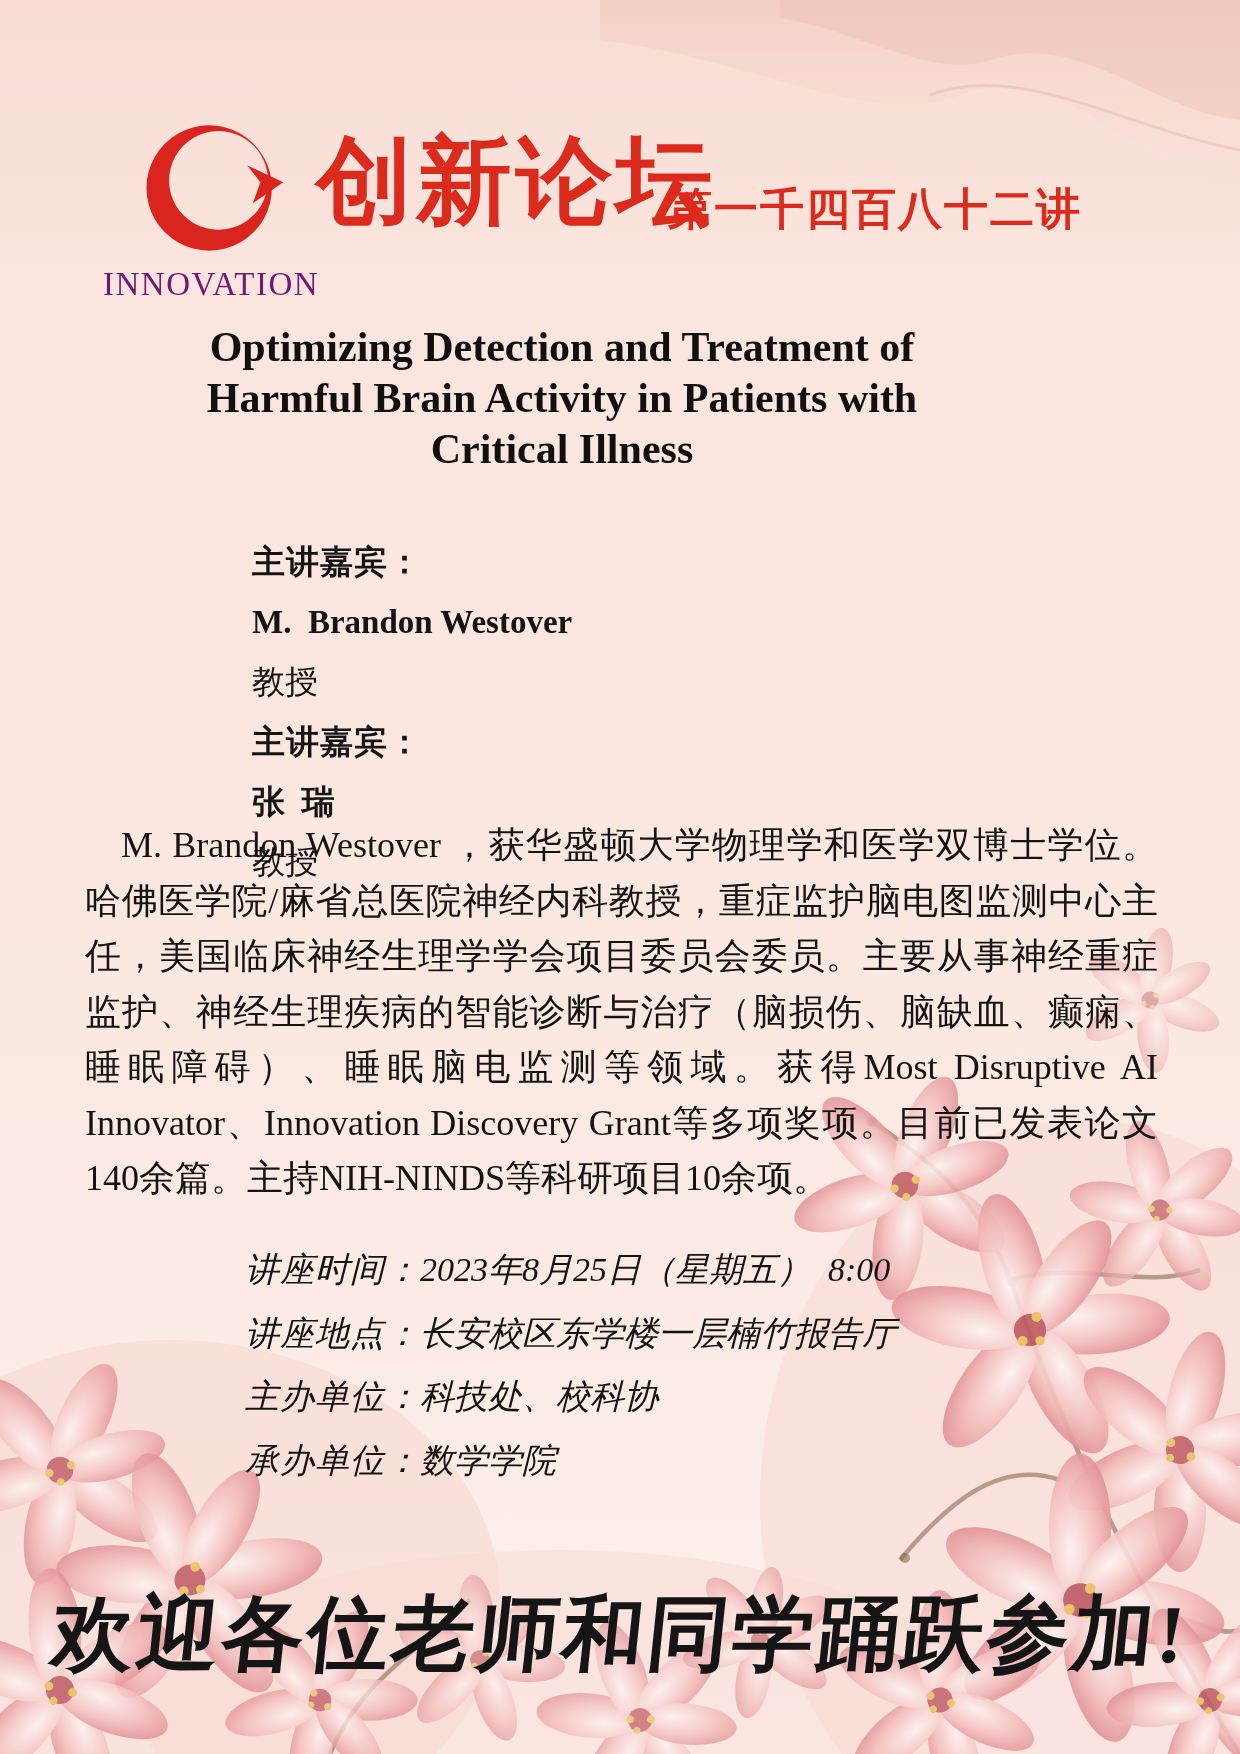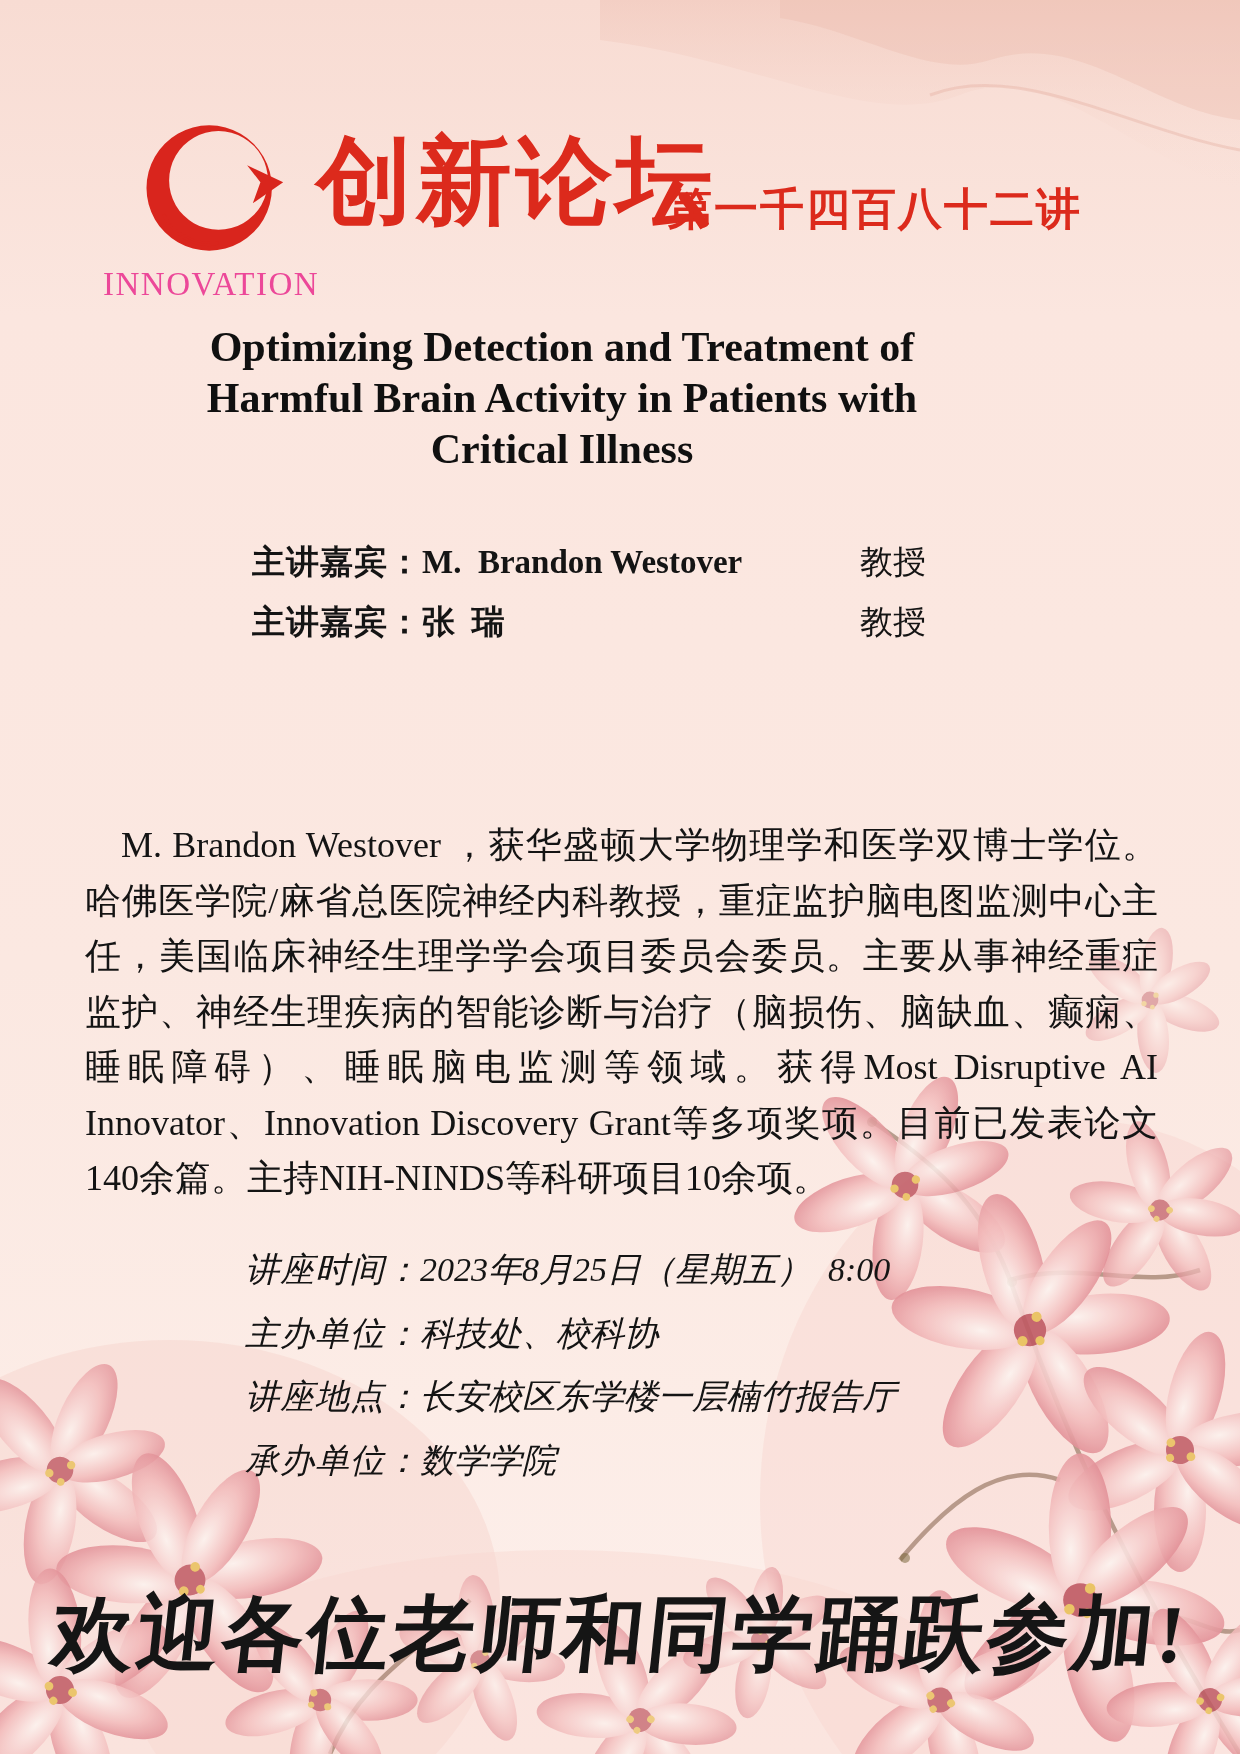--- a/index.html
+++ b/index.html
@@ -13,21 +13,21 @@
   }
   .layer{position:absolute;inset:0;}
   #bg-art{z-index:0;}
   .content{position:absolute;z-index:2;}
 
   
   .logo-wrap{left:103px;top:112px;width:215px;text-align:center;}
   .logo-svg{width:160px;height:152px;display:block;margin:0 auto;}
   .logo-text{
     font-family:"Liberation Serif", serif;
-    color:#ec4899;font-size:33px;letter-spacing:1.5px;margin-top:2px;
+    color:#701a75;font-size:33px;letter-spacing:1.5px;margin-top:2px;
   }
   .forum-title{
     left:316px;top:118px;
     font-family:"Liberation Sans", sans-serif;
     font-weight:700;font-size:96px;color:#dc2a1c;letter-spacing:4px;
   }
   .lecture-no{
     left:668px;top:180px;
     font-family:"Liberation Sans", sans-serif;
     font-weight:700;font-size:44px;color:#dc2a1c;letter-spacing:2px;
@@ -35,21 +35,21 @@
 
   
   .en-title{
     left:0;right:116px;top:322px;text-align:center;
     font-family:"Liberation Serif", serif;
     font-weight:700;font-size:42px;line-height:51px;color:#101010;
   }
 
   
   .speakers{left:252px;top:532px;font-size:33px;line-height:60px;}
-  .speaker-row{display:flex;align-items:baseline;white-space:pre;}
+  .speaker-row{display:flex;align-items:baseline;white-space:pre;flex-direction:column;}
   .sp-label{font-weight:700;letter-spacing:1px;}
   .sp-name{font-weight:700;width:438px;}
   .sp-suffix{font-weight:400;}
 
   
   .bio{
     left:85px;right:82px;top:818px;
     font-size:36px;line-height:55.5px;
     text-align:justify;text-indent:1em;
   }
@@ -167,26 +167,26 @@
 </div>
 
 <div class="content bio">M. Brandon Westover ，获华盛顿大学物理学和医学双博士学位。哈佛医学院/麻省总医院神经内科教授，重症监护脑电图监测中心主任，美国临床神经生理学学会项目委员会委员。主要从事神经重症监护、神经生理疾病的智能诊断与治疗（脑损伤、脑缺血、癫痫、睡眠障碍）、睡眠脑电监测等领域。获得Most Disruptive AI Innovator、Innovation Discovery Grant等多项奖项。目前已发表论文140余篇。主持NIH-NINDS等科研项目10余项。</div>
 
 <div class="content details">
   <div class="detail-row">
     <span class="dt-label">讲座时间：</span>
     <span class="dt-value">2023年8月25日（星期五）  8:00</span>
   </div>
   <div class="detail-row">
+    <span class="dt-label">讲座地点：</span>
+    <span class="dt-value">长安校区东学楼一层楠竹报告厅</span>
+  </div>
+  <div class="detail-row">
     <span class="dt-label">主办单位：</span>
     <span class="dt-value">科技处、校科协</span>
-  </div>
-  <div class="detail-row">
-    <span class="dt-label">讲座地点：</span>
-    <span class="dt-value">长安校区东学楼一层楠竹报告厅</span>
   </div>
   <div class="detail-row">
     <span class="dt-label">承办单位：</span>
     <span class="dt-value">数学学院</span>
   </div>
 </div>
 
 <div class="content footer">欢迎各位老师和同学踊跃参加!</div>
 
 </body></html>

